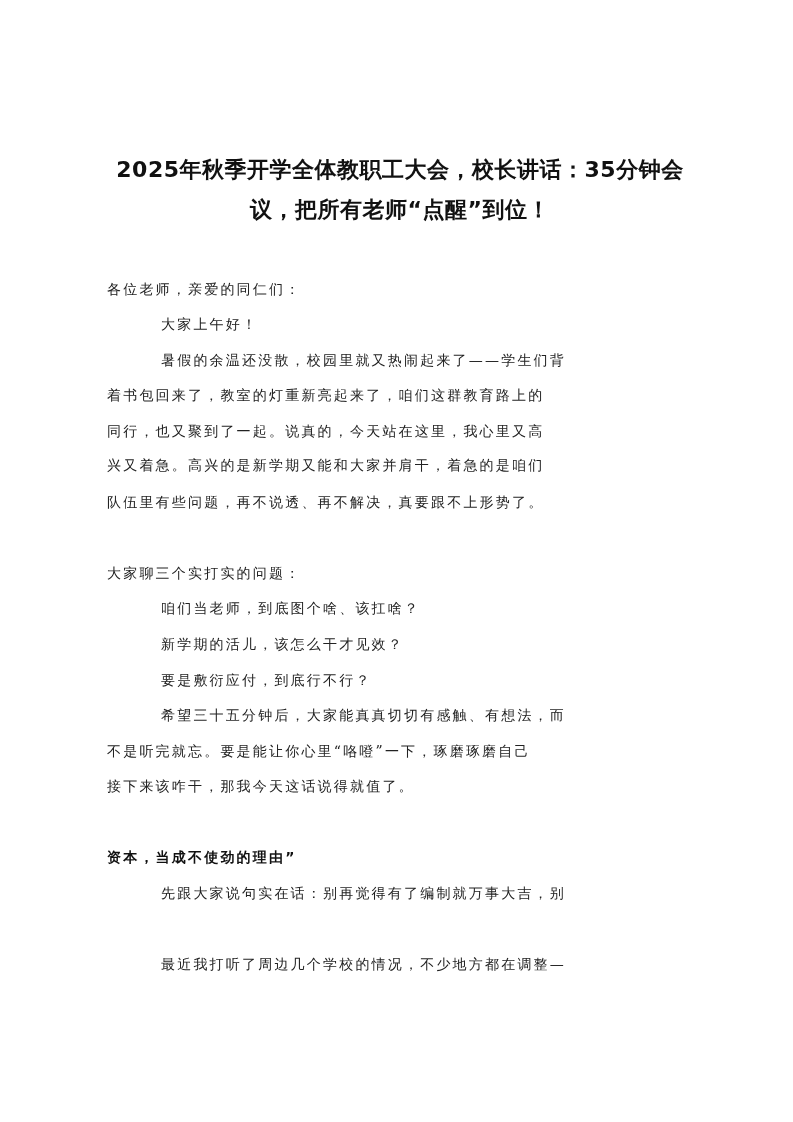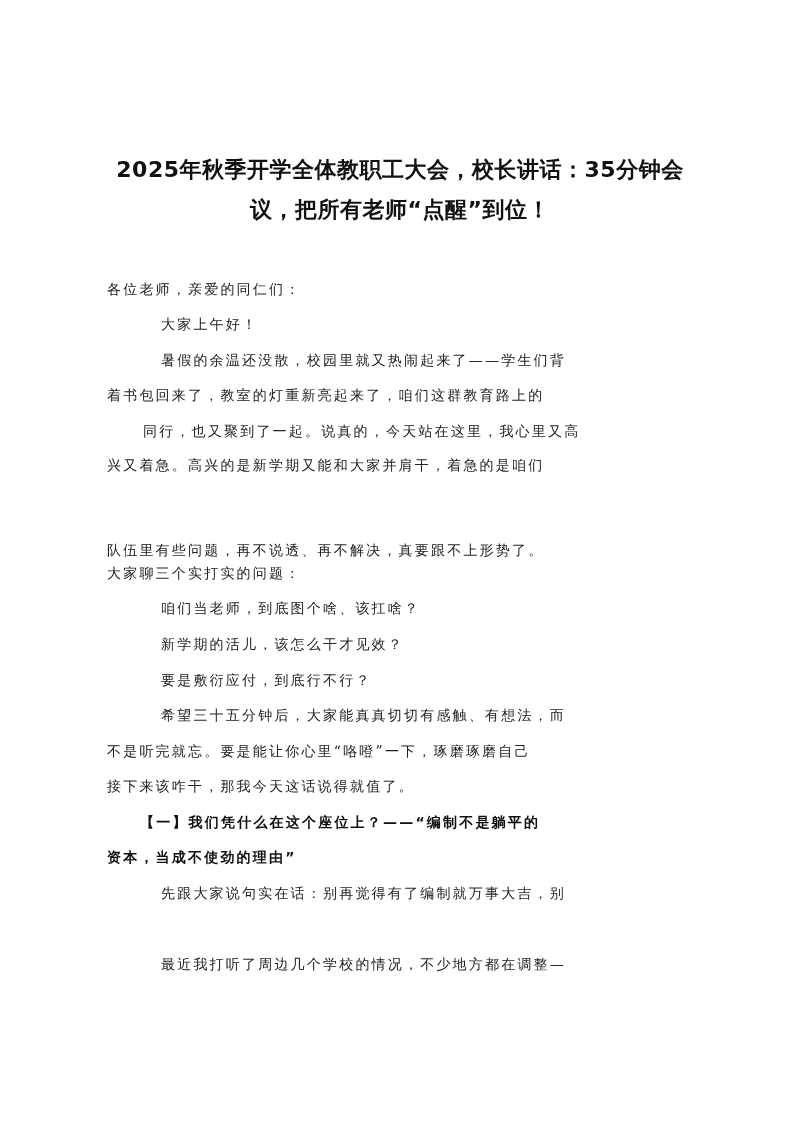--- a/index.html
+++ b/index.html
@@ -22,27 +22,26 @@
 <body>
 
 <div class="page">
   <div class="title" style="top:150px;">2025年秋季开学全体教职工大会，校长讲话：35分钟会</div>
   <div class="title" style="top:190px;">议，把所有老师“点醒”到位！</div>
 
   <div class="line" style="top:277px;">各位老师，亲爱的同仁们：</div>
   <div class="line indent" style="top:312px;">大家上午好！</div>
   <div class="line indent" style="top:348px;">暑假的余温还没散，校园里就又热闹起来了——学生们背</div>
   <div class="line" style="top:383px;">着书包回来了，教室的灯重新亮起来了，咱们这群教育路上的</div>
-  <div class="line" style="top:419px;margin-left:36px;">同行，也又聚到了一起。说真的，今天站在这里，我心里又高</div>
+  <div class="line" style="top:419px;">同行，也又聚到了一起。说真的，今天站在这里，我心里又高</div>
   <div class="line" style="top:454px;font-family:Liberation Mono, monospace;">兴又着急。高兴的是新学期又能和大家并肩干，着急的是咱们</div>
-  <div class="line" style="top:490px;margin-top:48px;">队伍里有些问题，再不说透、再不解决，真要跟不上形势了。</div>
+  <div class="line" style="top:490px;">队伍里有些问题，再不说透、再不解决，真要跟不上形势了。</div>
   <div class="line" style="top:561px;">大家聊三个实打实的问题：</div>
   <div class="line indent" style="top:596px;">咱们当老师，到底图个啥、该扛啥？</div>
   <div class="line indent" style="top:632px;">新学期的活儿，该怎么干才见效？</div>
   <div class="line indent" style="top:668px;">要是敷衍应付，到底行不行？</div>
   <div class="line indent" style="top:703px;">希望三十五分钟后，大家能真真切切有感触、有想法，而</div>
   <div class="line" style="top:739px;">不是听完就忘。要是能让你心里“咯噔”一下，琢磨琢磨自己</div>
   <div class="line" style="top:774px;">接下来该咋干，那我今天这话说得就值了。</div>
-  <div class="line indent bold" style="top:810px;left:140px;">【一】我们凭什么在这个座位上？——“编制不是躺平的</div>
   <div class="line bold" style="top:845px;">资本，当成不使劲的理由”</div>
   <div class="line indent" style="top:881px;">先跟大家说句实在话：别再觉得有了编制就万事大吉，别</div>
   <div class="line indent" style="top:952px;">最近我打听了周边几个学校的情况，不少地方都在调整—</div>
 </div>
 
 </body></html>

